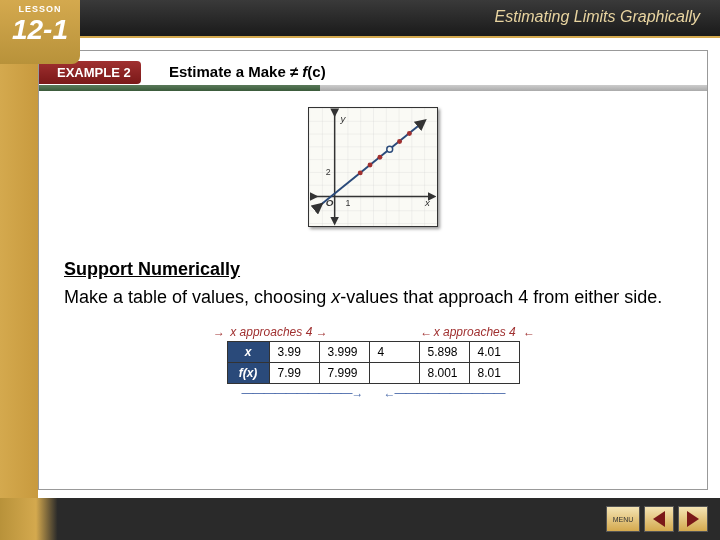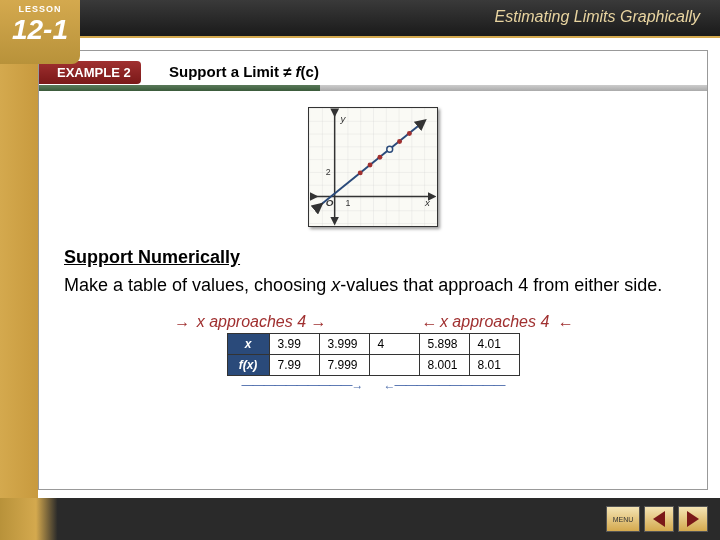--- a/index.html
+++ b/index.html
@@ -18,25 +18,25 @@
   .example-header { position: relative; height: 28px; margin-top: 10px; }
   .example-tab { position: absolute; left: 0; top: 0; background: linear-gradient(#a03030, #7a1818); color: #fff; font-weight: bold; font-size: 13px; padding: 4px 10px 4px 18px; border-radius: 0 4px 4px 0; text-align: center; }
   .example-title { position: absolute; left: 130px; top: 2px; font-weight: bold; font-size: 15px; }
   .example-bar { position: absolute; left: 0; right: 0; bottom: -2px; height: 6px; }
   .bar-green { position: absolute; left: 0; width: 42%; height: 6px; background: linear-gradient(#5a7a5a, #3a5a3a); }
   .bar-gray { position: absolute; left: 42%; right: 0; height: 6px; background: linear-gradient(#ccc, #aaa); }
 
   .graph-box { margin: 18px auto 0; width: 130px; height: 120px; border: 1px solid #333; box-shadow: 2px 2px 3px rgba(0,0,0,0.4); position: relative; background: #fafaf5; }
   .graph-box svg { width: 100%; height: 100%; }
 
-  .subhead { margin: 20px 0 0 25px; font-weight: bold; font-size: 18px; text-decoration: underline; }
+  .subhead { margin: 32px 0 0 25px; font-weight: bold; font-size: 18px; text-decoration: underline; }
   .bodytext { margin: 6px 25px 0 25px; font-size: 18px; line-height: 1.25; }
   .xital { font-style: italic; }
 
-  .annot-row { text-align: center; margin-top: 16px; font-size: 16px; color: #a03030; font-style: italic; }
+  .annot-row { text-align: center; margin-top: 16px; font-size: 12px; color: #a03030; font-style: italic; }
   .annot-row .arrR { color: #a03030; letter-spacing: -2px; margin-right: 4px; }
   .annot-row .arrL { color: #a03030; letter-spacing: -2px; margin-left: 4px; }
   .annot-row .gap { display: inline-block; width: 80px; }
 
   .val-table { margin: 2px auto 0; border-collapse: collapse; font-size: 12px; }
   .val-table th { background: #2a4a7a; color: #fff; font-style: italic; font-weight: bold; border: 1px solid #333; padding: 3px 10px; width: 42px; }
   .val-table td { border: 1px solid #333; padding: 3px 8px; background: #fff; min-width: 50px; }
 
   .bot-arrow { text-align: center; margin-top: 2px; color: #4a6aaa; font-size: 12px; letter-spacing: -1px; }
 
@@ -59,21 +59,21 @@
   <div class="header-title">Estimating Limits Graphically</div>
 </div>
 
 <div class="side-strip"></div>
 
 <div class="content-frame">
 
   <div class="example-header">
     <div class="example-tab">EXAMPLE 2</div>
     <div class="example-title">
-      <span>Support a Limit ≠ </span><span class="xital">f</span><span>(c)</span>
+      <span>Estimate a Make ≠ </span><span class="xital">f</span><span>(c)</span>
     </div>
     <div class="example-bar">
       <div class="bar-green"></div>
       <div class="bar-gray"></div>
     </div>
   </div>
 
   <div class="graph-box">
     <svg viewBox="0 0 130 120">
       <defs>

